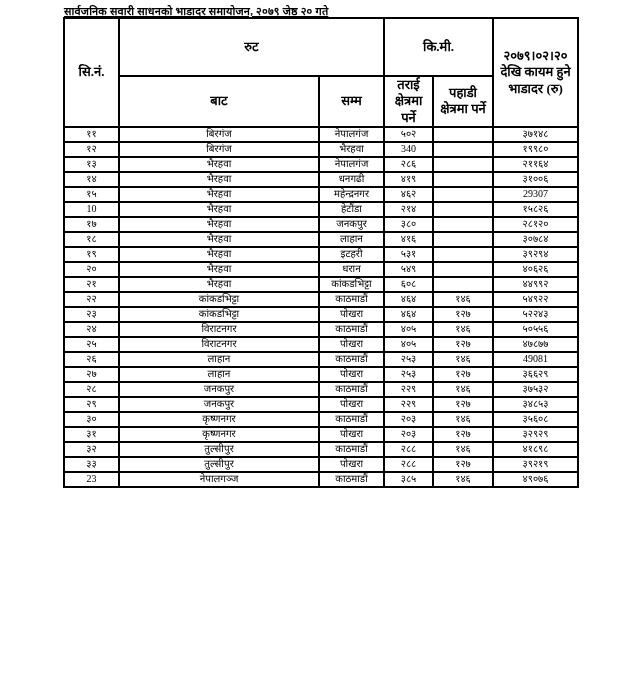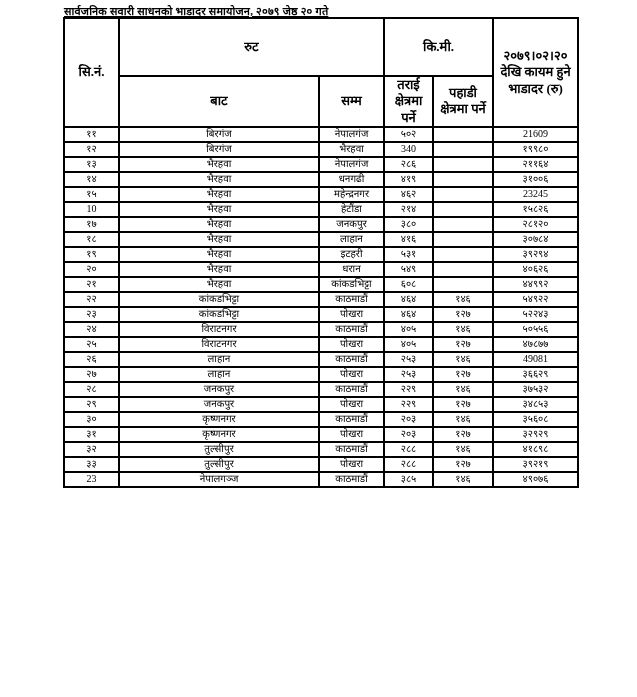--- a/index.html
+++ b/index.html
@@ -81,21 +81,21 @@
         <th class="sub-head">पहाडी क्षेत्रमा पर्ने</th>
       </tr>
     </thead>
     <tbody>
         <tr>
           <td>११</td>
           <td>बिरगंज</td>
           <td>नेपालगंज</td>
           <td>५०२</td>
           <td></td>
-          <td>21609</td>
+          <td>३७१४८</td>
         </tr>
         <tr>
           <td>१२</td>
           <td>बिरगंज</td>
           <td>भैरहवा</td>
           <td>340</td>
           <td></td>
           <td>१९९८०</td>
         </tr>
         <tr>
@@ -113,21 +113,21 @@
           <td>४१९</td>
           <td></td>
           <td>३१००६</td>
         </tr>
         <tr>
           <td>१५</td>
           <td>भैरहवा</td>
           <td>महेन्द्रनगर</td>
           <td>४६२</td>
           <td></td>
-          <td>23245</td>
+          <td>29307</td>
         </tr>
         <tr>
           <td>10</td>
           <td>भैरहवा</td>
           <td>हेटौंडा</td>
           <td>२१४</td>
           <td></td>
           <td>१५८२६</td>
         </tr>
         <tr>

